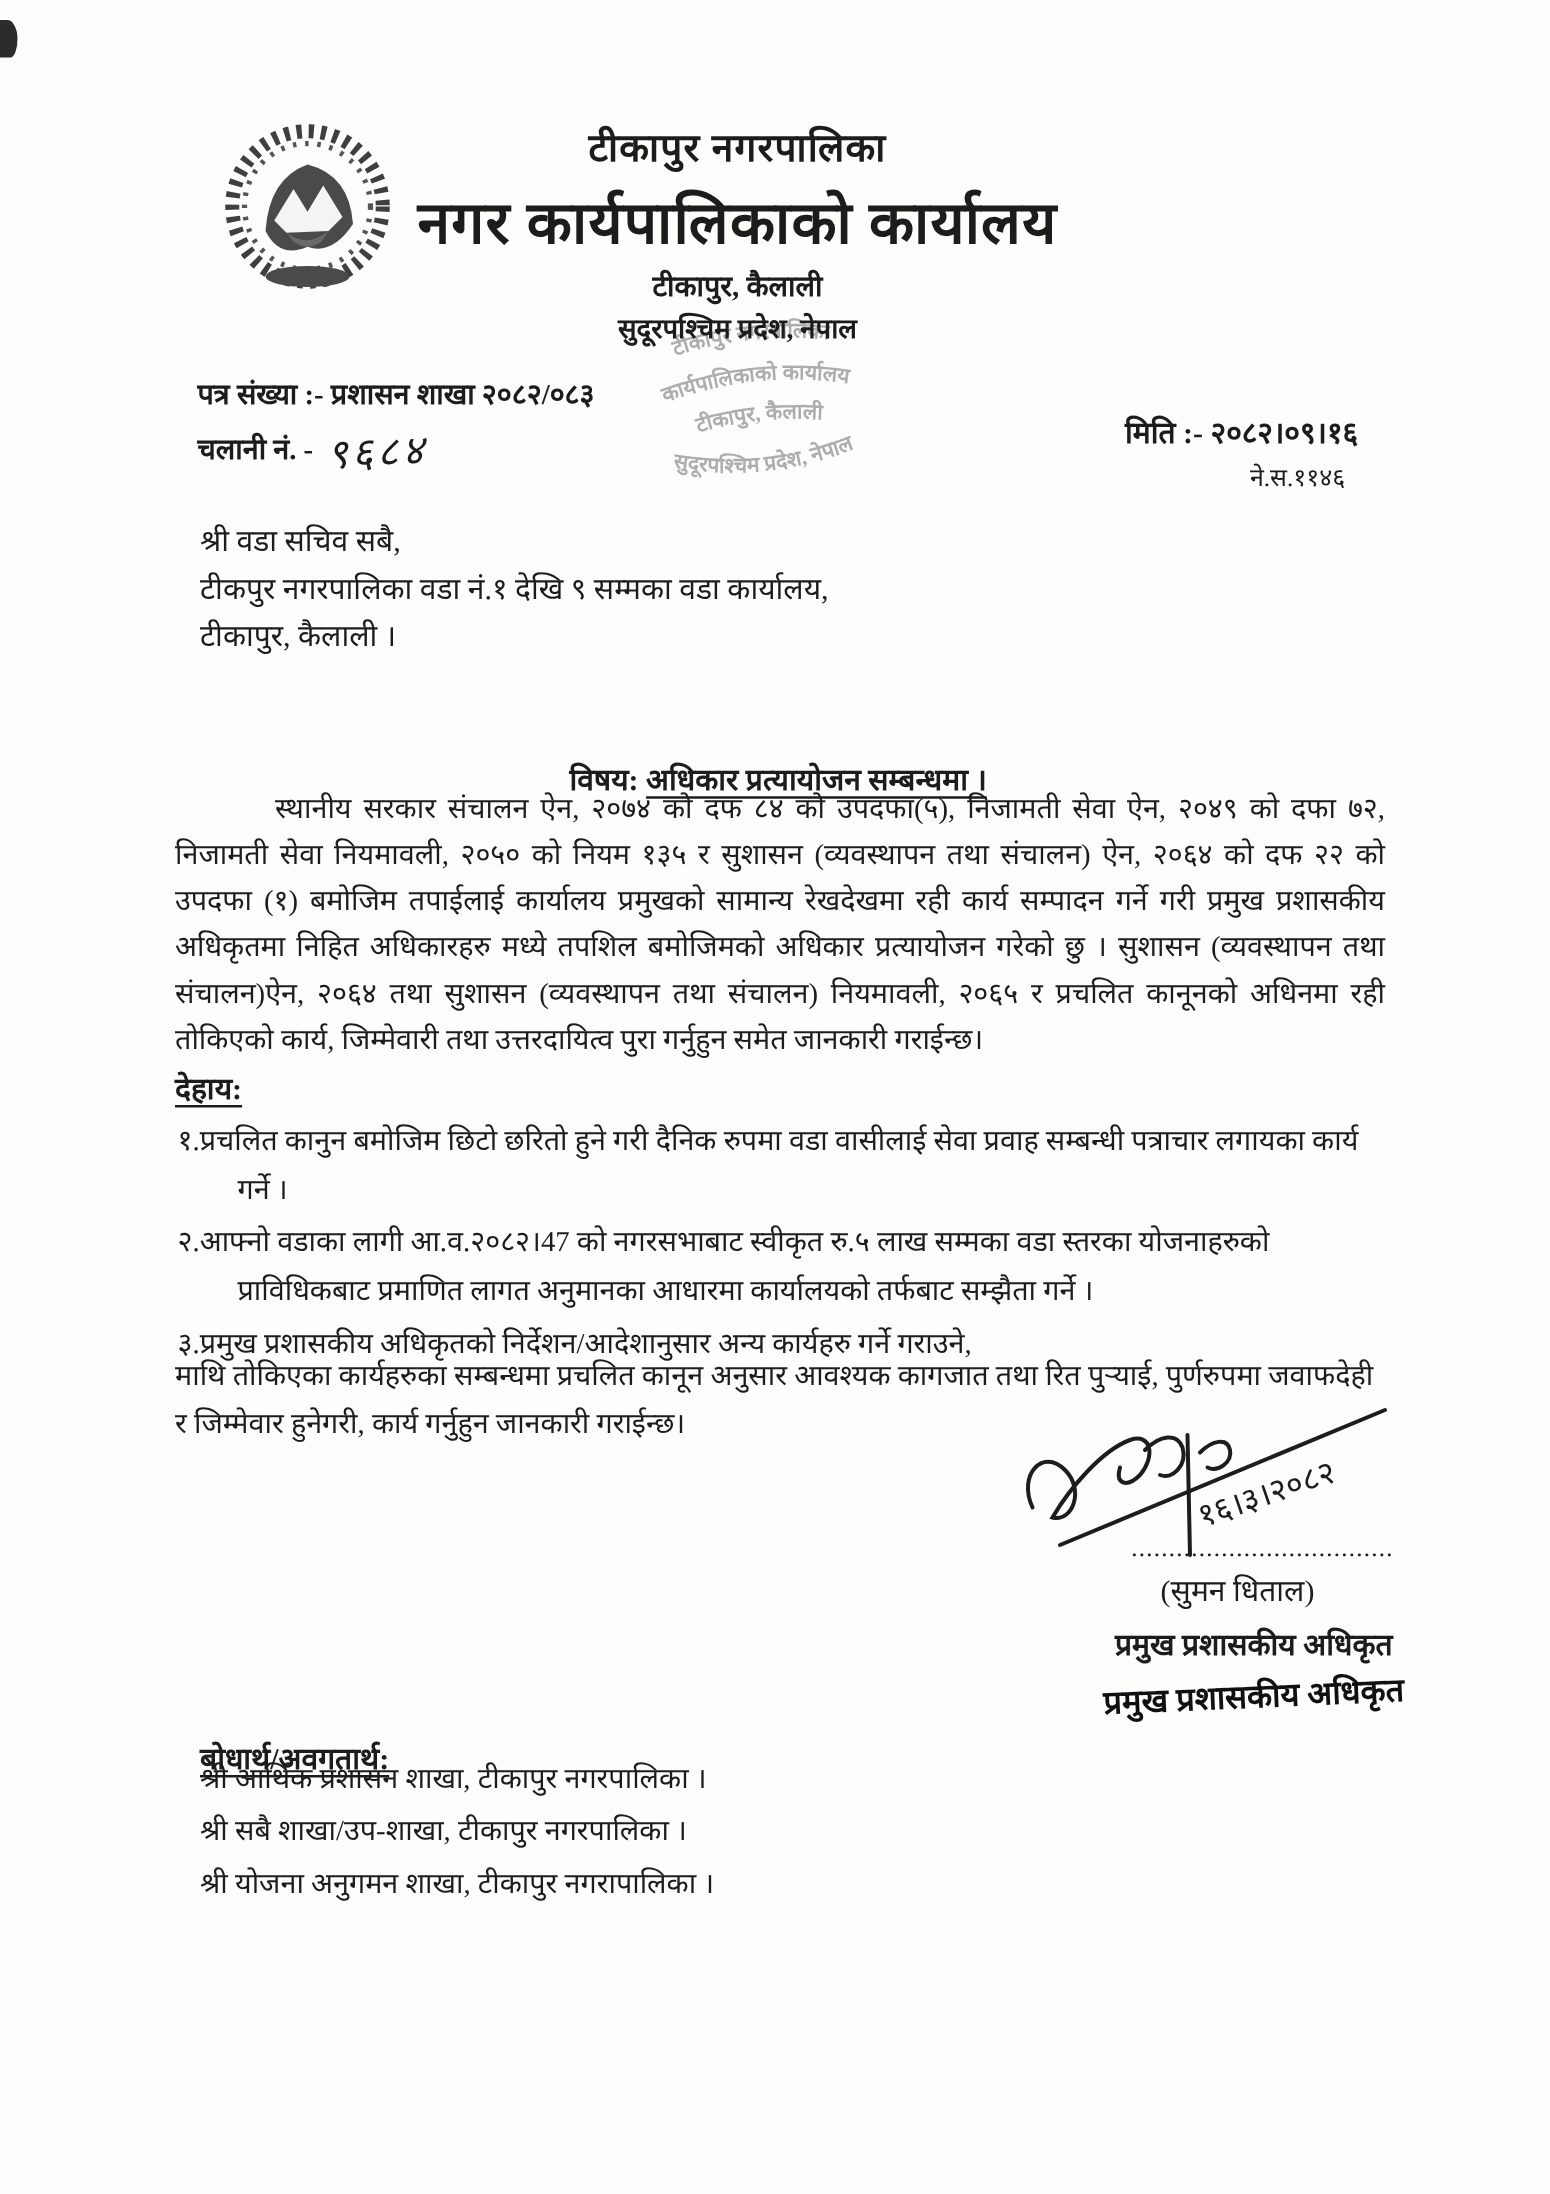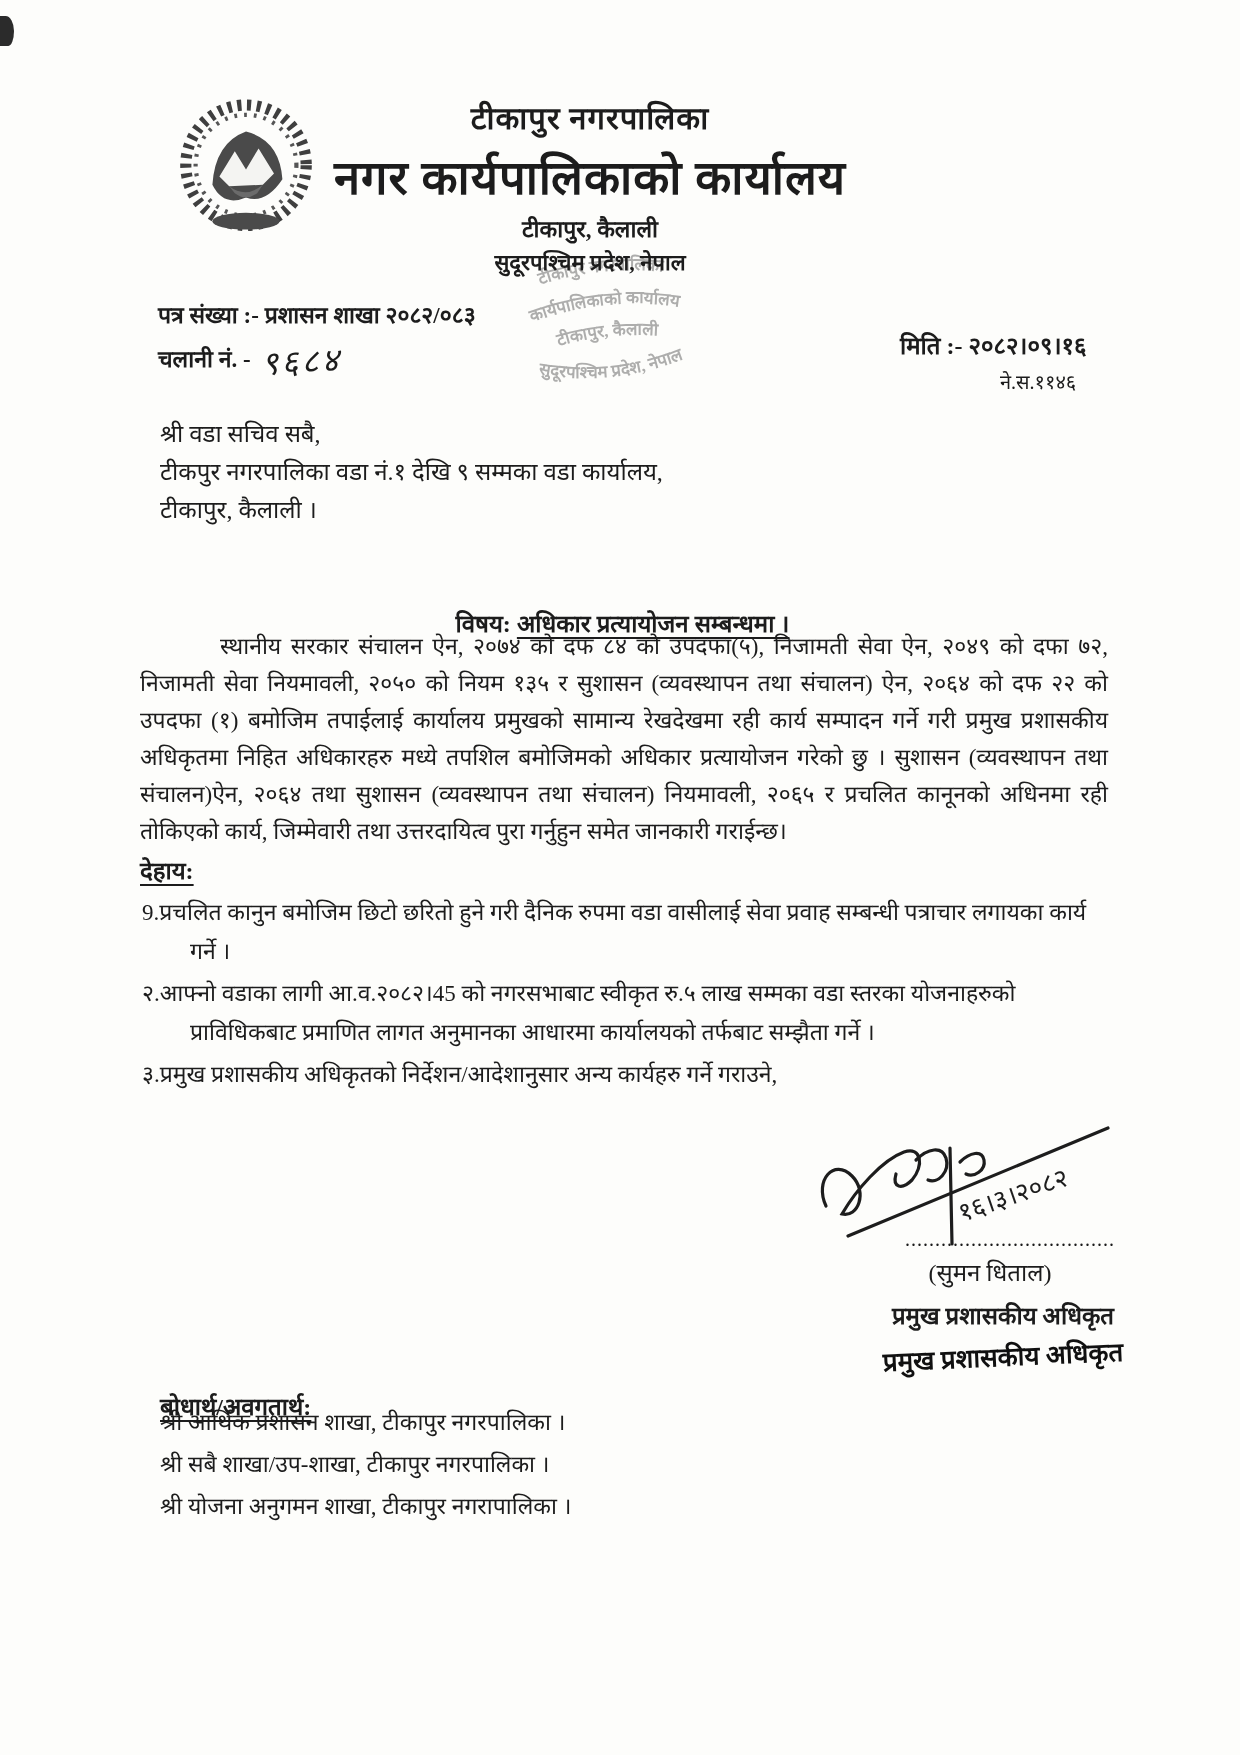--- a/index.html
+++ b/index.html
@@ -107,24 +107,25 @@
     <div>टीकापुर, कैलाली ।</div>
   </div>
 
   <div class="abs subject">
     <span>विषय: </span><span class="u">अधिकार प्रत्यायोजन सम्बन्धमा ।</span>
   </div>
 
   <div class="abs body-par">स्थानीय सरकार संचालन ऐन, २०७४ को दफ ८४ को उपदफा(५), निजामती सेवा ऐन, २०४९ को दफा ७२, निजामती सेवा नियमावली, २०५० को नियम १३५ र सुशासन (व्यवस्थापन तथा संचालन) ऐन, २०६४ को दफ २२ को उपदफा (१) बमोजिम तपाईलाई कार्यालय प्रमुखको सामान्य रेखदेखमा रही कार्य सम्पादन गर्ने गरी प्रमुख प्रशासकीय अधिकृतमा निहित अधिकारहरु मध्ये तपशिल बमोजिमको अधिकार प्रत्यायोजन गरेको छु । सुशासन (व्यवस्थापन तथा संचालन)ऐन, २०६४ तथा सुशासन (व्यवस्थापन तथा संचालन) नियमावली, २०६५  र प्रचलित कानूनको अधिनमा रही तोकिएको कार्य, जिम्मेवारी तथा उत्तरदायित्व पुरा गर्नुहुन समेत जानकारी गराईन्छ।</div>
   <div class="abs list-heading">देहाय:</div>
   <div class="abs list">
-    <div class="item">9.प्रचलित कानुन बमोजिम छिटो छरितो हुने गरी दैनिक रुपमा वडा वासीलाई सेवा प्रवाह सम्बन्धी पत्राचार लगायका कार्य गर्ने ।</div>
-    <div class="item">२.आफ्नो वडाका लागी आ.व.२०८२।45 को नगरसभाबाट स्वीकृत रु.५ लाख सम्मका वडा स्तरका योजनाहरुको प्राविधिकबाट प्रमाणित लागत अनुमानका आधारमा कार्यालयको तर्फबाट सम्झैता गर्ने ।</div>
+    <div class="item">१.प्रचलित कानुन बमोजिम छिटो छरितो हुने गरी दैनिक रुपमा वडा वासीलाई सेवा प्रवाह सम्बन्धी पत्राचार लगायका कार्य गर्ने ।</div>
+    <div class="item">२.आफ्नो वडाका लागी आ.व.२०८२।47 को नगरसभाबाट स्वीकृत रु.५ लाख सम्मका वडा स्तरका योजनाहरुको प्राविधिकबाट प्रमाणित लागत अनुमानका आधारमा कार्यालयको तर्फबाट सम्झैता गर्ने ।</div>
     <div class="item">३.प्रमुख प्रशासकीय अधिकृतको निर्देशन/आदेशानुसार अन्य कार्यहरु गर्ने गराउने,</div>
   </div>
+  <div class="abs closing">माथि तोकिएका कार्यहरुका सम्बन्धमा प्रचलित कानून अनुसार आवश्यक कागजात तथा रित पुऱ्याई, पुर्णरुपमा जवाफदेही र जिम्मेवार हुनेगरी, कार्य गर्नुहुन जानकारी गराईन्छ।</div>
 
   <svg class="abs sig-svg" viewBox="0 0 310 128">
     <g fill="none" stroke="#1d1d1d" stroke-width="3.2" stroke-linecap="round">
       <path d="M14 88 C 2 62 22 40 40 58 C 56 74 46 100 30 96 C 44 72 70 42 92 34 C 110 28 112 48 100 62 C 90 72 80 70 84 56"></path>
       <path d="M104 42 C 116 30 130 28 134 40 C 138 54 126 66 116 62"></path>
       <path d="M138 30 L 140 126"></path>
       <path d="M148 44 C 158 34 170 32 172 42 C 174 52 162 60 154 56"></path>
       <path d="M36 118 L 296 10"></path>
     </g>
     <text x="150" y="104" transform="rotate(-19 150 104)" font-size="26" fill="#1d1d1d" font-family="Liberation Serif, DejaVu Serif, serif">१६।३।२०८२</text>

